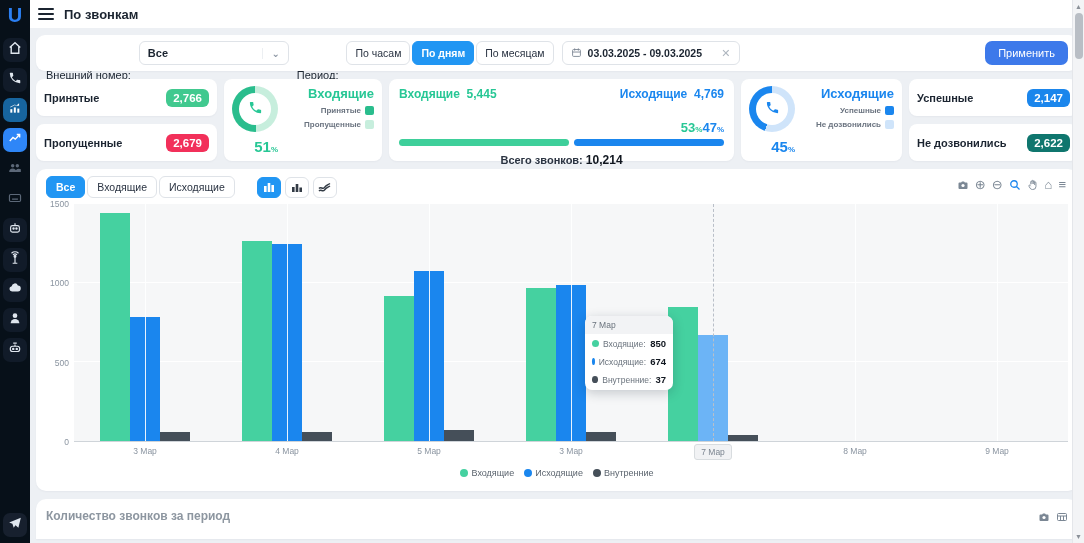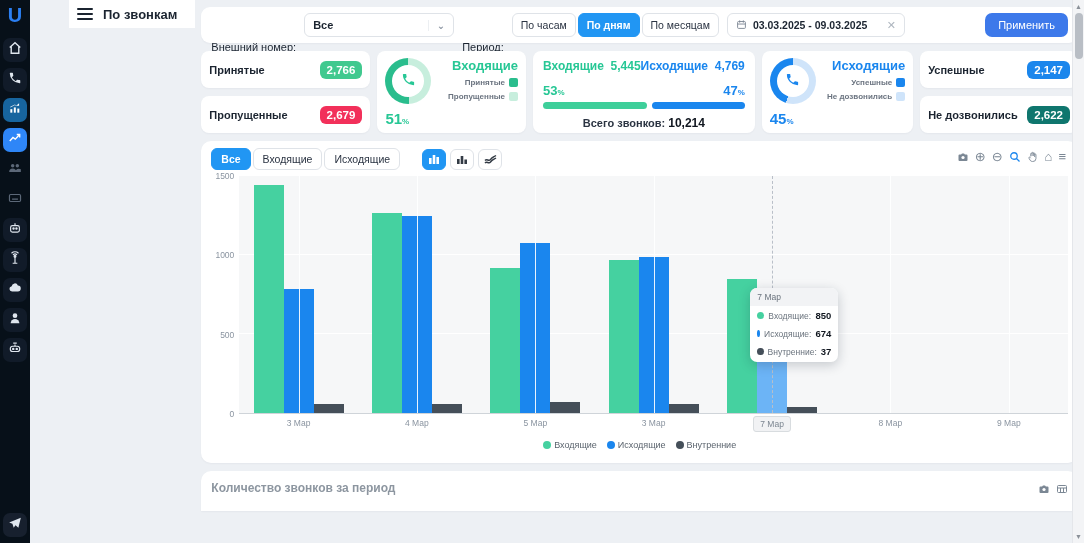--- a/index.html
+++ b/index.html
@@ -12,21 +12,21 @@
   .logo { width:30px; height:30px; display:flex; align-items:center; justify-content:center; color:#2b7ff2; font-weight:bold; font-size:20px; }
   .side-icons { display:flex; flex-direction:column; gap:6px; margin-top:8px; align-items:center; flex:1; }
   .tile { width:24px; height:24px; border-radius:7px; display:flex; align-items:center; justify-content:center; background:#111b29; color:#dfe6ee; }
   .tile.dim { background:transparent; color:#5c6878; }
   .tile.parent-active { background:#17659f; color:#fff; }
   .tile.active { background:#2e86f7; color:#fff; }
   .tile.tg { margin-bottom:6px; background:#17202e; }
   .tile svg { width:14px; height:14px; }
 
   
-  .main { flex:1; display:flex; flex-direction:row; min-width:0;padding-left:39px; }
+  .main { flex:1; display:flex; flex-direction:column; min-width:0; }
 
   .topbar { height:28px; background:#fff; display:flex; align-items:center; padding:0 18px 0 8px; gap:10px; }
   .burger { width:16px; display:flex; flex-direction:column; gap:3px; cursor:pointer; }
   .burger i { display:block; height:2px; background:#1b2430; border-radius:1px; }
   .page-title { font-weight:bold; font-size:13px; }
   .top-right { margin-left:auto; display:flex; align-items:center; gap:8px; padding-right:10px; }
   .top-date { font-size:10.5px; font-weight:bold; color:#2a3342; }
   .clock { font-family:"DejaVu Sans Mono",monospace; font-weight:bold; font-size:16px; letter-spacing:-1px; color:#10161f; }
   .lang { display:flex; align-items:center; gap:5px; }
   .lang-uz { font-size:9.5px; font-weight:bold; color:#1a2330; }
@@ -61,34 +61,34 @@
   
   .statsrow { display:flex; gap:7px; height:82px; margin-bottom:8px; }
   .mini-col { width:181px; display:flex; flex-direction:column; gap:8px; }
   .mini-col.right { width:169px; }
   .mini-card { background:#fff; border-radius:8px; flex:1; display:flex; align-items:center; justify-content:space-between; padding:0 8px; box-shadow:0 1px 2px rgba(20,30,50,.04); }
   .mini-label { font-size:11px; font-weight:bold; }
   .badge { border-radius:6px; color:#fff; font-size:11.5px; font-weight:bold; padding:3px 7px; }
 
   .donut-card { width:158px; background:#fff; border-radius:8px; display:flex; padding:7px 8px; gap:6px; box-shadow:0 1px 2px rgba(20,30,50,.04); }
   .donut-card.blue { width:161px; }
-  .donut-wrap { display:flex; flex-direction:column; align-items:flex-start; justify-content:space-between; }
+  .donut-wrap { display:flex; flex-direction:column; align-items:flex-end; justify-content:space-between; }
   .donut { width:46px; height:46px; border-radius:50%; position:relative; }
   .donut .hole { position:absolute; inset:7px; background:#fff; border-radius:50%; display:flex; align-items:center; justify-content:center; }
   .donut .hole svg { width:15px; height:15px; }
   .donut-pct { font-weight:bold; font-size:15px; line-height:1; }
   .donut-pct .pct-sign { font-size:8px; }
   .donut-right { flex:1; display:flex; flex-direction:column; align-items:flex-end; gap:5px; }
   .donut-title { font-size:13px; font-weight:bold; }
   .dlegend { display:flex; align-items:center; gap:4px; font-size:8px; color:#6b7480; font-weight:bold; }
   .dlegend .sq { width:9px; height:9px; border-radius:2px; }
 
   .totals-card { flex:1; background:#fff; border-radius:8px; padding:8px 10px 6px; display:flex; flex-direction:column; box-shadow:0 1px 2px rgba(20,30,50,.04); }
   .tot-row1 { display:flex; justify-content:space-between; font-size:12px; font-weight:bold; }
-  .tot-row2 { display:flex; justify-content:space-between; font-size:13px; font-weight:bold; margin-top:10px; }
+  .tot-row2 { display:flex; justify-content:flex-end; font-size:13px; font-weight:bold; margin-top:19px; }
   .tot-row2 .pct-sign { font-size:8px; }
   .tot-bars { display:flex; gap:5px; margin-top:4px; }
   .tot-bars .bar { height:7px; border-radius:4px; }
   .tot-total { text-align:center; margin-top:7px; font-size:11px; color:#2b3442; font-weight:bold; }
   .tot-total b { font-size:12px; color:#10161f; }
   .c-green { color:#27c795; } .c-blue { color:#1a86ee; }
 
   
   .chartcard { background:#fff; border-radius:10px; height:322px; padding:7px 10px 0; position:relative; box-shadow:0 1px 2px rgba(20,30,50,.04); }
   .chart-head { display:flex; align-items:center; gap:22px; }

